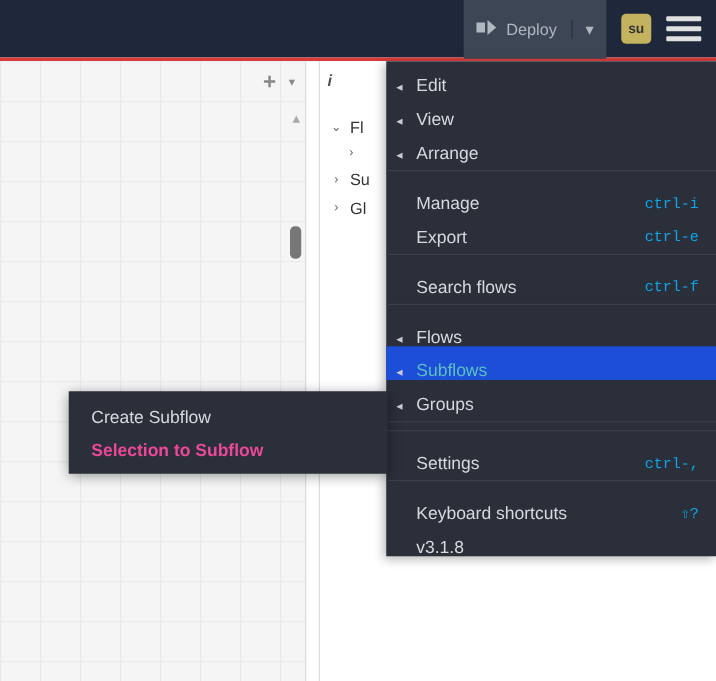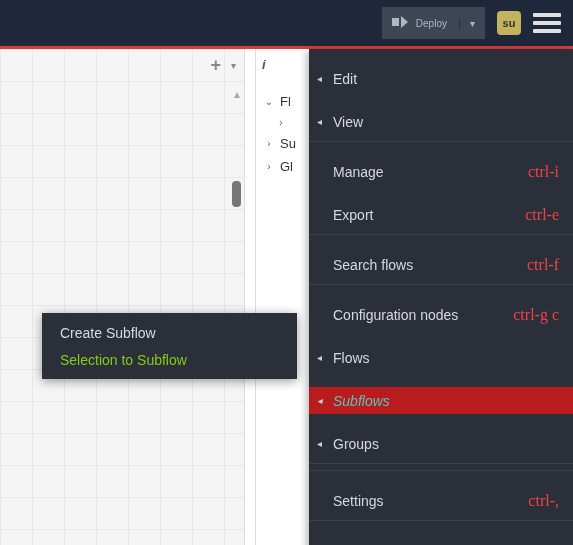--- a/index.html
+++ b/index.html
@@ -1,49 +1,49 @@
 <!DOCTYPE html>
 <html><head>
 <meta charset="utf-8">
 <style>
 * { margin: 0; padding: 0; box-sizing: border-box; font-family: Arial, Helvetica, sans-serif; }
 body { width: 573px; height: 545px; overflow: hidden; background: #fff; position: relative; }
 .header { height: 46px; background: #1f283a; display: flex; justify-content: flex-end; align-items: center; padding-right: 12px; gap: 12px; }
-.deploy-btn { background: #3d4654; color: #b0b7c0; height: 32px; display: flex; align-items: center; padding: 0 10px; font-size: 10px; gap: 8px; cursor: pointer; }
+.deploy-btn { background: #3d4654; color: #b0b7c0; height: 48px; display: flex; align-items: center; padding: 0 10px; font-size: 13px; gap: 8px; cursor: pointer; }
 .deploy-caret { border-left: 1px solid #2a3040; padding-left: 10px; margin-left: 4px; }
 .avatar { width: 24px; height: 24px; background: #c4b35e; border-radius: 4px; display: flex; align-items: center; justify-content: center; color: #333; font-size: 11px; font-weight: bold; }
 .hamburger { width: 28px; display: flex; flex-direction: column; gap: 4px; cursor: pointer; }
 .hamburger div { height: 4px; background: #e0e0e0; border-radius: 1px; }
 .red-strip { height: 3px; background: #d93b3b; }
 .workspace { position: relative; height: calc(545px - 49px); background: #fff; }
 .canvas { position: absolute; left: 0; top: 0; width: 245px; height: 100%; background: #f5f5f5; background-image: linear-gradient(#e8e8e8 1px, transparent 1px), linear-gradient(90deg, #e8e8e8 1px, transparent 1px); background-size: 32px 32px; border-right: 1px solid #ddd; }
 .canvas-toolbar { position: absolute; top: 6px; right: 8px; display: flex; gap: 10px; align-items: center; color: #888; }
 .plus-icon { font-size: 18px; font-weight: bold; }
 .caret-down { font-size: 10px; }
 .scroll-arrow { position: absolute; right: 4px; top: 38px; color: #aaa; font-size: 12px; }
 .scroll-handle { position: absolute; right: 3px; top: 132px; width: 9px; height: 26px; background: #777; border-radius: 4px; }
 .sidepanel { position: absolute; left: 255px; top: 0; width: 60px; height: 100%; border-left: 1px solid #ddd; background: #fff; padding: 8px 6px; font-size: 13px; color: #555; }
 .sp-header { display: flex; gap: 6px; align-items: center; margin-bottom: 18px; font-weight: bold; font-style: italic; }
 .sp-tree { font-size: 13px; color: #333; }
 .sp-row { display: flex; align-items: center; gap: 6px; padding: 4px 2px; }
 .sp-caret { font-size: 10px; color: #666; width: 10px; display: inline-block; text-align: center; }
 .sp-indent { padding-left: 14px; }
 
 .main-menu { position: absolute; right: 0; top: 0; width: 264px; background: #2b2f3a; color: #d6d9de; z-index: 100; box-shadow: -2px 2px 8px rgba(0,0,0,0.3); }
-.menu-item { display: flex; align-items: center; height: 27px; padding: 0 14px 0 8px; font-size: 14px; cursor: pointer; margin-top: 16px; }
+.menu-item { display: flex; align-items: flex-end; height: 27px; padding: 0 14px 0 8px; font-size: 14px; cursor: pointer; }
 .menu-item.sub-arrow::before { content: "◂"; font-size: 10px; color: #c9ccd2; width: 16px; display: inline-block; }
 .menu-item.no-arrow::before { content: ""; width: 16px; display: inline-block; }
-.menu-item.highlighted { background: #b91c1c; color: #5bc0c0; font-style: italic; }
+.menu-item.highlighted { background: #1d4ed8; color: #5bc0c0; }
 .menu-label { flex: 1; }
-.menu-shortcut { font-family: Liberation Serif, serif; font-size: 16px; color: #ef4444; }
+.menu-shortcut { font-family: Liberation Mono, monospace; font-size: 12px; color: #0ea5e9; }
 .menu-sep { height: 1px; background: #3a3f4b; margin: 6px 0; }
 
-.submenu { position: absolute; top: 264px; left: 42px; width: 255px; background: #2b2f3a; color: #d6d9de; z-index: 101; box-shadow: 0 2px 10px rgba(0,0,0,0.4); padding: 6px 0; }
+.submenu { position: absolute; top: 264px; left: 55px; width: 255px; background: #2b2f3a; color: #d6d9de; z-index: 101; box-shadow: 0 2px 10px rgba(0,0,0,0.4); padding: 6px 0; }
 .sub-item { height: 27px; display: flex; align-items: center; padding: 0 18px; font-size: 14px; cursor: pointer; }
-.sub-item.disabled { color: #84cc16; }
+.sub-item.disabled { color: #ec4899; font-weight: bold; }
 </style>
 </head>
 <body>
 
 <div class="header">
   <div class="deploy-btn">
     <span>
       <svg width="16" height="12" viewBox="0 0 16 12">
           <rect x="0" y="2" width="7" height="8" fill="#b0b7c0"></rect>
           <path d="M9 0 L16 6 L9 12 Z" fill="#b0b7c0"></path>
@@ -96,56 +96,59 @@
     </div>
   </div>
 
   <div class="main-menu">
     <div class="menu-item sub-arrow">
         <span class="menu-label">Edit</span>
       </div>
     <div class="menu-item sub-arrow">
         <span class="menu-label">View</span>
       </div>
+    <div class="menu-item sub-arrow">
+        <span class="menu-label">Arrange</span>
+      </div>
     <div class="menu-sep"></div>
     <div class="menu-item no-arrow">
         <span class="menu-label">Manage</span>
         <span class="menu-shortcut">ctrl-i</span>
       </div>
     <div class="menu-item no-arrow">
         <span class="menu-label">Export</span>
         <span class="menu-shortcut">ctrl-e</span>
       </div>
     <div class="menu-sep"></div>
     <div class="menu-item no-arrow">
         <span class="menu-label">Search flows</span>
         <span class="menu-shortcut">ctrl-f</span>
       </div>
     <div class="menu-sep"></div>
-    <div class="menu-item no-arrow">
-        <span class="menu-label">Configuration nodes</span>
-        <span class="menu-shortcut">ctrl-g c</span>
-      </div>
     <div class="menu-item sub-arrow">
         <span class="menu-label">Flows</span>
       </div>
     <div class="menu-item sub-arrow highlighted">
         <span class="menu-label">Subflows</span>
       </div>
     <div class="menu-item sub-arrow">
         <span class="menu-label">Groups</span>
       </div>
     <div class="menu-sep"></div>
     <div class="menu-sep"></div>
     <div class="menu-item no-arrow">
         <span class="menu-label">Settings</span>
         <span class="menu-shortcut">ctrl-,</span>
       </div>
     <div class="menu-sep"></div>
     <div class="menu-item no-arrow">
+        <span class="menu-label">Keyboard shortcuts</span>
+        <span class="menu-shortcut">⇧?</span>
+      </div>
+    <div class="menu-item no-arrow">
         <span class="menu-label">v3.1.8</span>
       </div>
   </div>
 
   <div class="submenu">
     <div class="sub-item">Create Subflow</div>
     <div class="sub-item disabled">Selection to Subflow</div>
   </div>
 
 </div>

